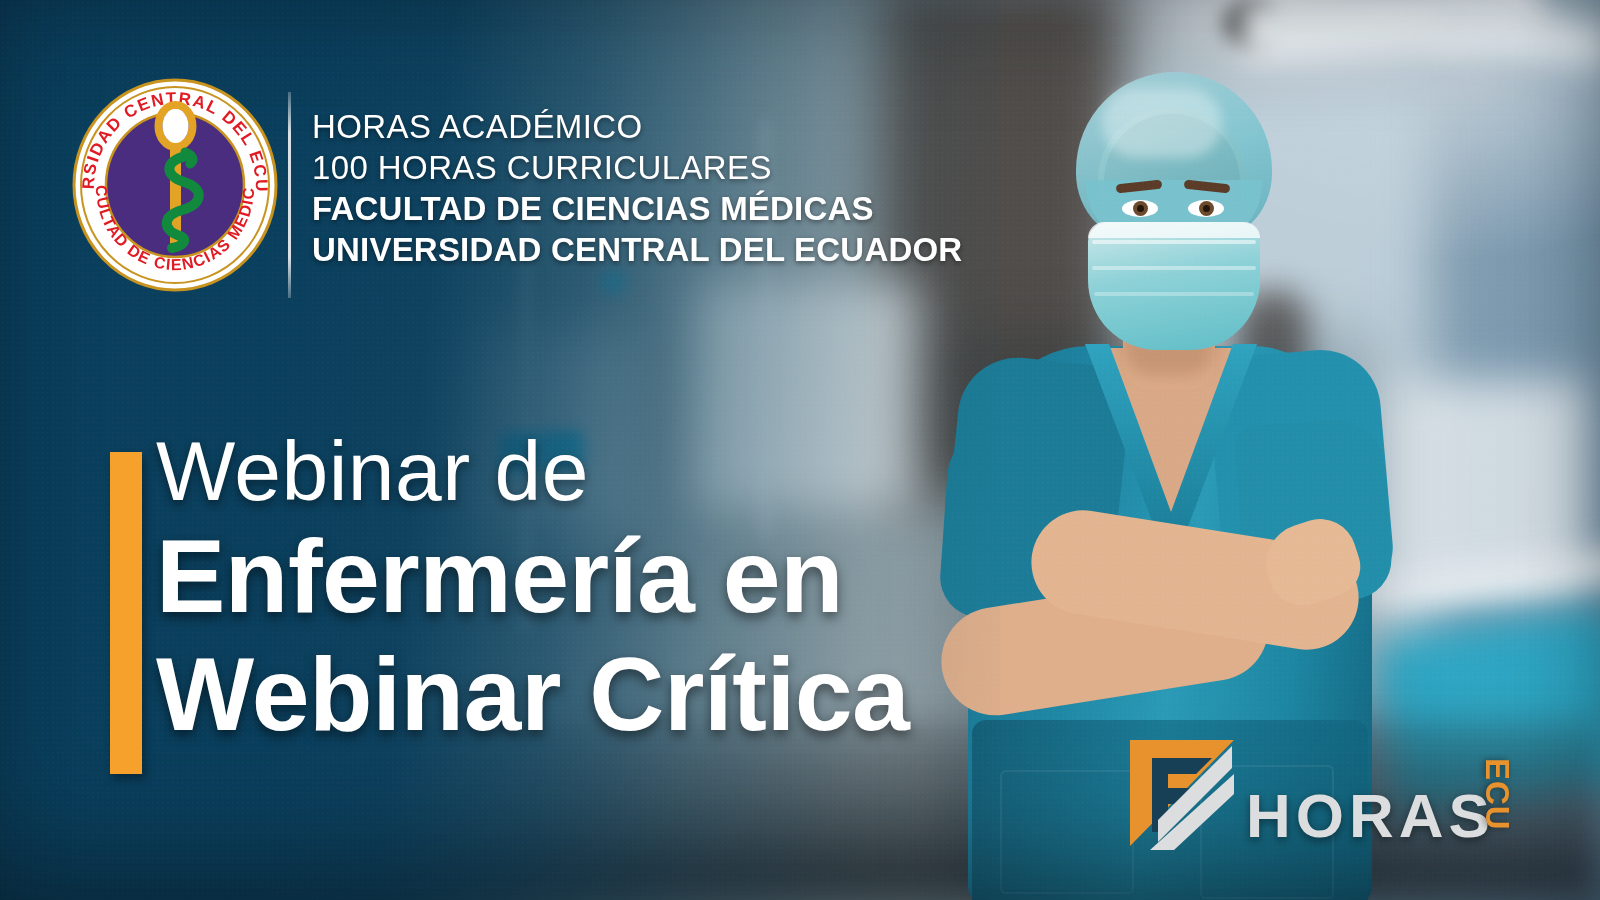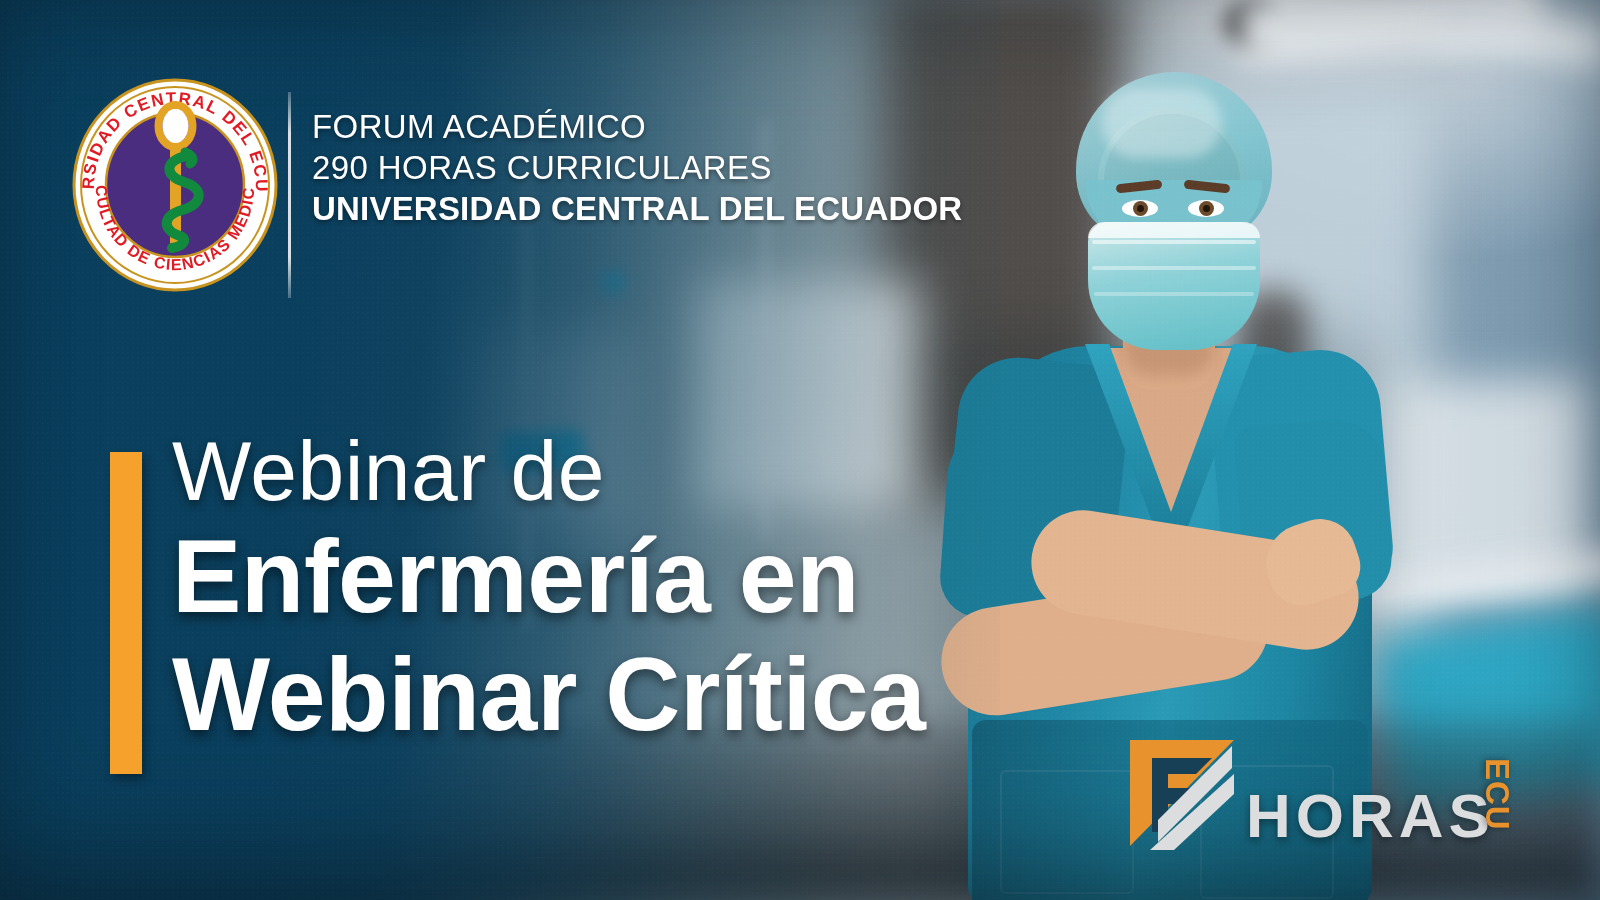--- a/index.html
+++ b/index.html
@@ -94,21 +94,21 @@
   .divider{position:absolute;left:288px;top:92px;width:3px;height:206px;
     background:linear-gradient(180deg,rgba(255,255,255,.25),rgba(255,255,255,.85) 20%,rgba(255,255,255,.85) 80%,rgba(255,255,255,.25));}
   .accred{position:absolute;left:312px;top:106px;width:680px;color:#fff;}
   .accred .ln{display:block;letter-spacing:.4px;text-shadow:0 2px 5px rgba(0,0,0,.45);white-space:nowrap;}
   .accred .reg{font-size:33px;font-weight:400;line-height:41px;}
   .accred .bold{font-size:33px;font-weight:700;line-height:41px;letter-spacing:.2px;}
 
   
   .accentbar{position:absolute;left:110px;top:452px;width:32px;height:322px;background:#F6A12C;
     box-shadow:3px 5px 10px rgba(0,0,0,.35);}
-  .headline{position:absolute;left:172px;top:425px;width:960px;}
+  .headline{position:absolute;left:156px;top:425px;width:960px;}
   .h-light{display:block;font-size:84px;font-weight:300;color:#fff;line-height:92px;letter-spacing:.5px;
     text-shadow:0 4px 10px rgba(0,0,0,.45);}
   .h-bold{display:block;font-size:104px;font-weight:700;color:#fff;line-height:118px;letter-spacing:-.5px;
     text-shadow:0 5px 12px rgba(0,0,0,.5);}
 
   
   .forum{position:absolute;left:1128px;top:738px;width:440px;height:120px;}
   .forum-mark{position:absolute;left:0;top:0;width:108px;height:112px;}
   .forum-word{position:absolute;left:118px;top:42px;font-size:62px;font-weight:700;letter-spacing:5px;color:#DCDDDE;
     text-shadow:0 3px 8px rgba(0,0,0,.45);}
@@ -203,22 +203,23 @@
         <ellipse cx="103.5" cy="48" rx="17" ry="21" fill="none" stroke="#E3A325" stroke-width="8"></ellipse>
         <ellipse cx="103.5" cy="48" rx="13" ry="17" fill="#FFFFFF"></ellipse>
         <path d="M 115,78 C 92,82 92,98 112,104 C 132,110 132,126 110,132 C 90,138 90,152 108,158 C 116,161 112,168 100,170" fill="none" stroke="#128A3E" stroke-width="10" stroke-linecap="round"></path>
         <path d="M 113,74 C 120,76 124,82 118,86" fill="none" stroke="#128A3E" stroke-width="9" stroke-linecap="round"></path>
       </g>
     </svg>
   </div>
 
   <div class="divider"></div>
   <div class="accred">
-    <span class="ln reg">FORUM ACADÉMICO</span>
-    <span class="ln reg">290 HORAS CURRICULARES</span>
+    <span class="ln reg">HORAS ACADÉMICO</span>
+    <span class="ln reg">100 HORAS CURRICULARES</span>
+    <span class="ln bold">FACULTAD DE CIENCIAS MÉDICAS</span>
     <span class="ln bold">UNIVERSIDAD CENTRAL DEL ECUADOR</span>
   </div>
 
   <div class="accentbar"></div>
   <div class="headline">
     <span class="h-light">Webinar de</span>
     <span class="h-bold">Enfermería en</span>
     <span class="h-bold">Webinar Crítica</span>
   </div>
 

